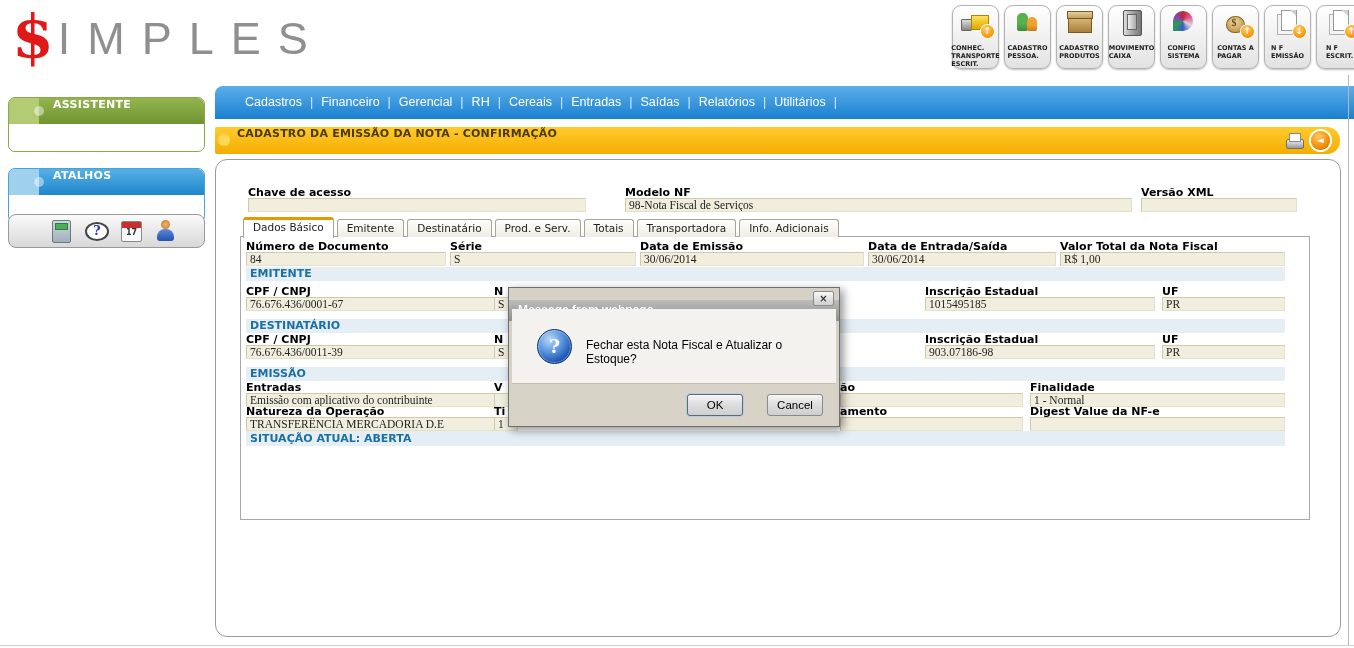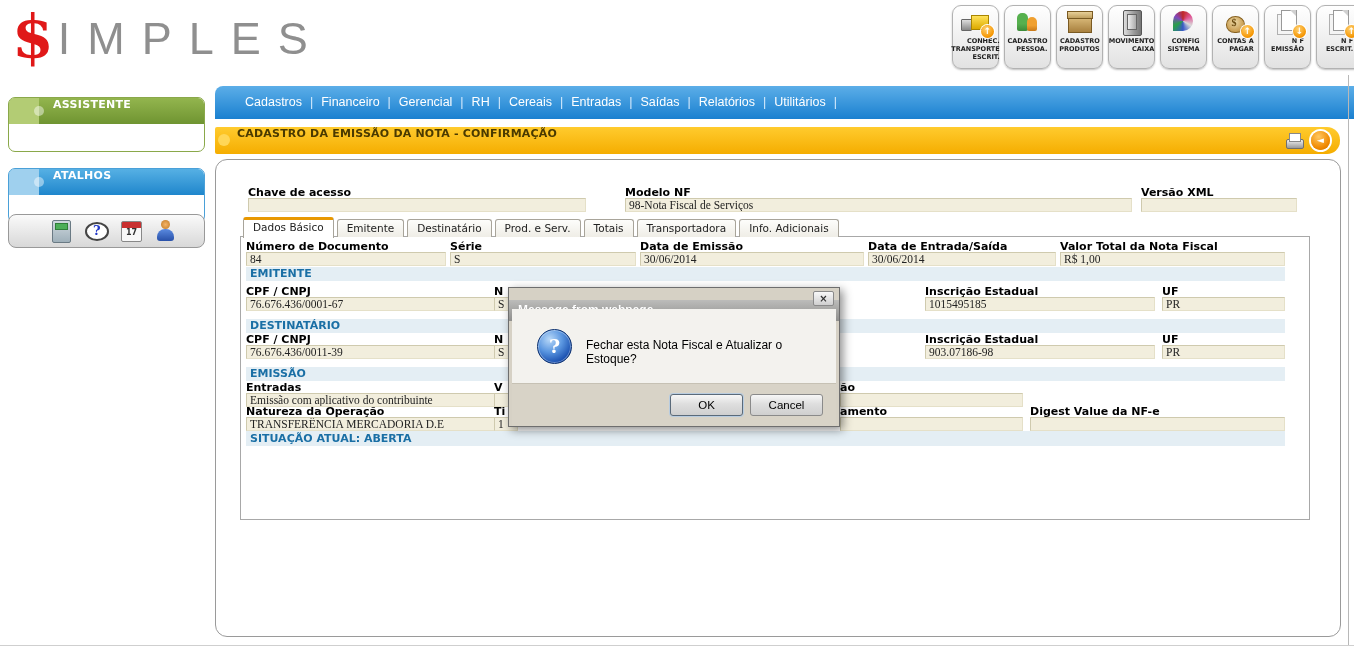--- a/index.html
+++ b/index.html
@@ -10,21 +10,21 @@
   .logo{position:absolute;left:12px;top:2px;height:72px;white-space:nowrap;}
   .logo .dollar{font-family:"DejaVu Serif",serif;font-size:60px;font-weight:bold;color:#e01818;vertical-align:top;line-height:70px;}
   .logo .word{font-family:"Liberation Sans",sans-serif;font-size:45px;color:#8f8f8f;letter-spacing:17px;vertical-align:top;line-height:74px;margin-left:4px;}
 
   
   .toolbar{position:absolute;left:952px;top:5px;display:flex;gap:5px;}
   .tbtn{position:relative;width:45px;height:62px;border:1px solid #b2b2b2;border-radius:9px;
         background:linear-gradient(#ffffff,#e2e2e2);box-shadow:0 1px 2px rgba(0,0,0,.25);
         display:flex;flex-direction:column;align-items:center;cursor:pointer;}
   .tb-icon{position:relative;width:32px;height:28px;display:block;margin-top:2px;}
-  .tb-label{font:bold 6.5px "DejaVu Sans",sans-serif;color:#222;text-align:right;white-space:pre-line;line-height:1.25;margin-top:1px;}
+  .tb-label{font:bold 6.5px "DejaVu Sans",sans-serif;color:#222;text-align:left;white-space:pre-line;line-height:1.25;margin-top:8px;}
   .tb-badge{display:none;position:absolute;right:4px;top:19px;width:13px;height:13px;border-radius:50%;
         background:radial-gradient(circle at 40% 30%,#ffd070,#f59500 70%,#d07800);
         color:#fff;font:bold 9px/13px "DejaVu Sans",sans-serif;text-align:center;z-index:2;box-shadow:0 0 0 1px #fff;}
   .ic-truck ~ .tb-badge,.ic-moneybag ~ .tb-badge,.ic-doc-down ~ .tb-badge,.ic-doc-up ~ .tb-badge{display:block;}
   .ic-truck ~ .tb-badge::before{content:"↑";}
   .ic-moneybag ~ .tb-badge::before{content:"↑";}
   .ic-doc-down ~ .tb-badge::before{content:"↓";}
   .ic-doc-up ~ .tb-badge::before{content:"↑";}
 
   .ic-truck::before{content:"";position:absolute;left:1px;top:11px;width:9px;height:10px;background:linear-gradient(#ddd,#888);border:1px solid #666;border-radius:1px;}
@@ -117,21 +117,21 @@
         color:#fff;font:bold 12px/21px "Liberation Sans",sans-serif;padding-left:9px;text-shadow:0 1px 1px #6a6a6a;cursor:move;}
   .dlg-close{position:absolute;right:5px;top:3px;width:21px;height:15px;background:linear-gradient(#f8f8f8,#cfcfcf);
         border:1px solid #8a8a8a;border-radius:2px;text-align:center;font:bold 10px/14px "DejaVu Sans",sans-serif;color:#333;cursor:pointer;box-sizing:border-box;}
   .dlg-body{position:absolute;left:3px;right:3px;top:21px;height:74px;background:#f3f2ee;}
   .dlg-qicon{position:absolute;left:25px;top:20px;width:33px;height:33px;border-radius:50%;
         background:radial-gradient(circle at 35% 28%,#b8d8f8 0%,#5a96e0 40%,#1a50b0 75%,#0c3a8c 100%);
         border:1px solid #0a3070;box-shadow:inset 0 0 0 1px rgba(255,255,255,.35);
         color:#fff;font:bold 19px/33px "DejaVu Serif",serif;text-align:center;}
   .dlg-msg{position:absolute;left:74px;top:29px;font:12px "Liberation Sans",sans-serif;color:#000;}
   .dlg-footer{position:absolute;left:3px;right:3px;top:95px;height:42px;background:#d8d3c7;border-top:1px solid #c6c1b4;}
-  .dlg-btn{position:absolute;top:10px;width:73px;height:22px;background:linear-gradient(#f7f7f7,#dedede 45%,#cfcfcf);
+  .dlg-btn{position:absolute;top:10px;width:56px;height:22px;background:linear-gradient(#f7f7f7,#dedede 45%,#cfcfcf);
         border:1px solid #8a8a8a;border-radius:3px;font:11.5px "Liberation Sans",sans-serif;color:#000;text-align:center;line-height:20px;cursor:pointer;box-sizing:border-box;}
   .dlg-btn.ok{right:93px;border-color:#5a6a7a;box-shadow:0 0 0 1px #b8cce0;}
   .dlg-btn.cancel{right:13px;}
 </style>
 </head>
 <body>
 
 <div id="screen">
 
   <div class="logo">
@@ -315,20 +315,24 @@
     <div class="finp">Emissão com aplicativo do contribuinte</div>
   </div>
   <div class="fld" style="left:494px;top:381px;width:24px">
     <div class="flbl">V</div>
     <div class="finp"></div>
   </div>
   <div class="fld" style="left:840px;top:381px;width:183px">
     <div class="flbl">ão</div>
     <div class="finp"></div>
   </div>
+  <div class="fld" style="left:1030px;top:381px;width:255px">
+    <div class="flbl">Finalidade</div>
+    <div class="finp">1 - Normal</div>
+  </div>
   <div class="fld" style="left:246px;top:405px;width:264px">
     <div class="flbl">Natureza da Operação</div>
     <div class="finp">TRANSFERÊNCIA MERCADORIA D.E</div>
   </div>
   <div class="fld" style="left:494px;top:405px;width:24px">
     <div class="flbl">Ti</div>
     <div class="finp">1</div>
   </div>
   <div class="fld" style="left:840px;top:405px;width:183px">
     <div class="flbl">amento</div>

